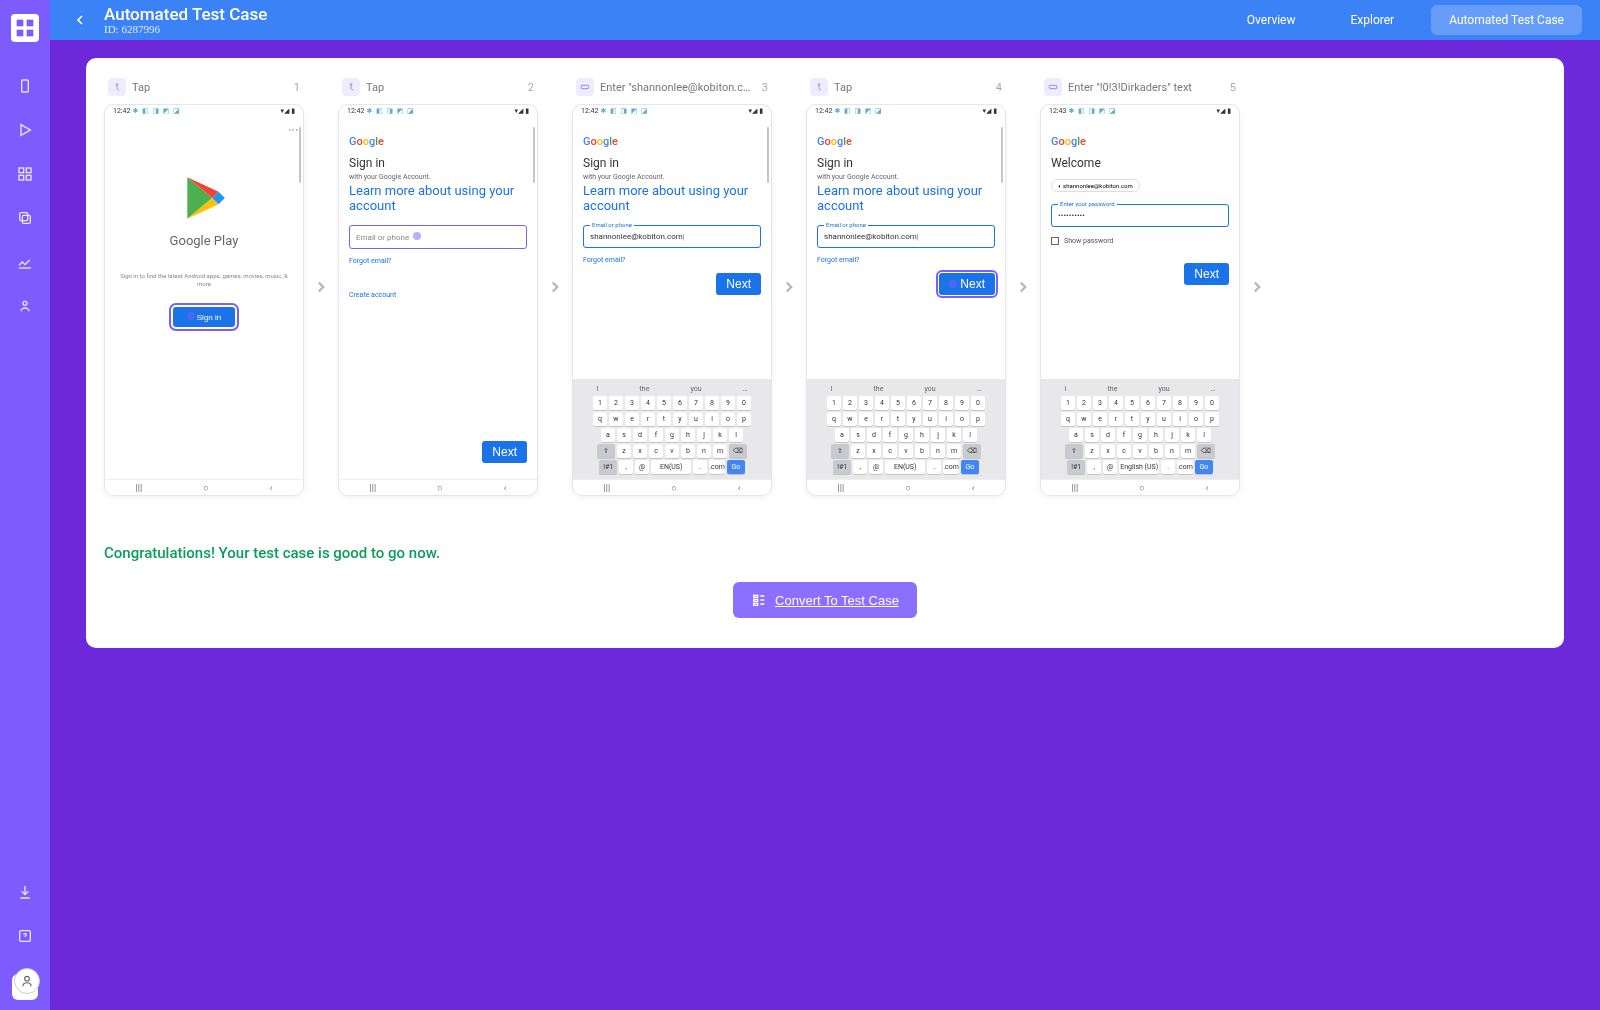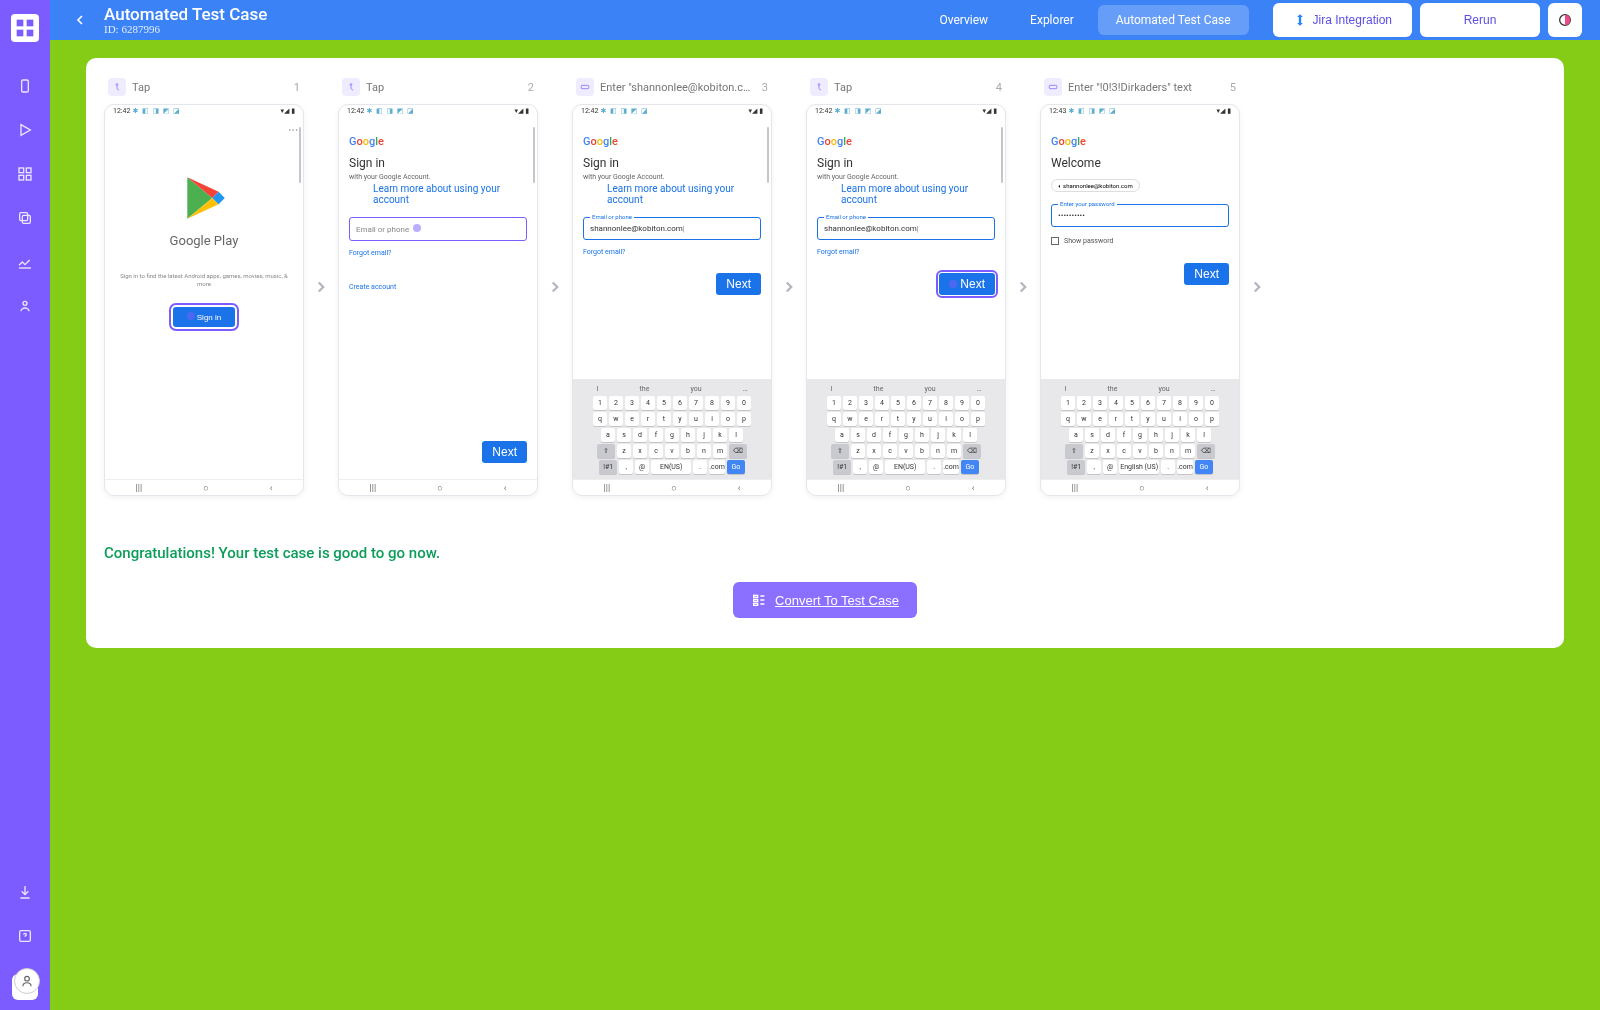--- a/index.html
+++ b/index.html
@@ -12,47 +12,47 @@
 .sidebar-spacer { flex: 1; }
 .sidebar-bottom { display: flex; flex-direction: column; align-items: center; padding-bottom: 10px; }
 .sidebar-avatar { width: 26px; height: 26px; background: #fff; border-radius: 6px; color: #333; font-size: 12px; font-weight: 600; display: flex; align-items: center; justify-content: center; margin-top: 10px; }
 .main { flex: 1; display: flex; flex-direction: column; background: #f5f5f7; }
 .topbar { height: 40px; background: #3b82f6; display: flex; align-items: center; padding: 0 18px; color: #fff; }
 .back-btn { width: 24px; height: 24px; display: flex; align-items: center; justify-content: center; cursor: pointer; margin-right: 12px; }
 .title-block { display: flex; flex-direction: column; line-height: 1.1; }
 .title { font-size: 17px; font-weight: 500; }
 .subtitle { font-size: 11px; opacity: 0.85; font-family: Liberation Serif, serif; }
 .topbar-spacer { flex: 1; }
-.nav-tabs { display: flex; gap: 6px; }
+.nav-tabs { display: flex; gap: 19px; }
 .nav-tab { padding: 8px 18px; font-size: 12px; border-radius: 6px; cursor: pointer; color: #fff; }
 .nav-tab.active { background: rgba(255,255,255,0.22); }
 .topbar-actions { display: flex; gap: 8px; margin-left: 24px; }
 .btn-white { background: #fff; color: #5b4de6; border: none; border-radius: 6px; padding: 0 20px; height: 34px; font-size: 12px; cursor: pointer; display: flex; align-items: center; gap: 6px; min-width: 120px; justify-content: center; }
 .btn-icon-only { min-width: 34px; width: 34px; padding: 0; }
-.content { flex: 1; background: #84cc16; padding: 18px 36px; overflow: auto; }
+.content { flex: 1; background: #6d28d9; padding: 18px 36px; overflow: auto; }
 .canvas { background: #fff; border-radius: 10px; padding: 20px 18px 30px; }
 .steps-row { display: flex; align-items: center; gap: 6px; position: relative; }
 .step { display: flex; flex-direction: column; width: 200px; }
 .step-header { display: flex; align-items: center; gap: 6px; padding: 0 4px; margin-bottom: 8px; font-size: 11px; color: #999; height: 18px; }
 .step-icon { width: 18px; height: 18px; background: #f0ecff; border-radius: 4px; display: flex; align-items: center; justify-content: center; }
 .step-icon svg { width: 10px; height: 10px; }
 .step-label { flex: 1; white-space: nowrap; overflow: hidden; text-overflow: ellipsis; color: #777; }
 .step-num { color: #aaa; font-size: 11px; }
 .step-arrow { color: #b5b5c2; display: flex; align-items: center; justify-content: center; width: 22px; height: 360px; cursor: pointer; }
 .phone { width: 200px; height: 392px; background: #fff; border: 1px solid #e5e5ec; border-radius: 10px; box-shadow: 0 2px 6px rgba(0,0,0,0.05); overflow: hidden; display: flex; flex-direction: column; }
 .phone-status { height: 14px; font-size: 7px; padding: 2px 8px; display: flex; justify-content: space-between; color: #333; }
 .phone-status .left { display: flex; gap: 2px; align-items: flex-start; }
 .phone-status .icons { letter-spacing: 1px; color: #5faed0; }
 .phone-body { flex: 1; position: relative; padding: 6px 10px; font-size: 8px; overflow: hidden; }
 .phone-nav { height: 16px; display: flex; justify-content: space-around; align-items: center; font-size: 9px; color: #666; border-top: 1px solid #eee; }
 .google-logo { font-size: 11px; font-weight: 500; margin-bottom: 8px; margin-top: 10px; }
 .gg1 { color: #4285F4; } .gg2 { color: #EA4335; } .gg3 { color: #FBBC05; } .gg4 { color: #4285F4; } .gg5 { color: #34A853; } .gg6 { color: #EA4335; }
 .signin-h { font-size: 12px; margin-bottom: 3px; color: #333; }
 .signin-sub { font-size: 7px; color: #666; margin-bottom: 2px; }
-.signin-link { font-size: 10px; color: #1a73e8; margin-left: 24px; }
+.signin-link { font-size: 13px; color: #1a73e8; }
 .input-box { border: 1.5px solid #7c5cff; border-radius: 3px; padding: 6px; margin-top: 12px; font-size: 8px; color: #888; position: relative; background: #fff; }
 .input-box.blue { border-color: #1a73e8; }
 .input-box .floating { position: absolute; top: -5px; left: 6px; background: #fff; padding: 0 2px; font-size: 6px; color: #1a73e8; }
 .input-val { color: #333; }
 .forgot { font-size: 7px; color: #1a73e8; margin-top: 8px; }
 .create { font-size: 7px; color: #1a73e8; margin-top: 26px; }
 .next-btn { background: #1a73e8; color: #fff; font-size: 12px; padding: 4px 10px; border-radius: 3px; border: none; position: absolute; right: 10px; }
 .next-btn.highlight { outline: 2px solid #7c5cff; outline-offset: 1px; }
 .play-logo { width: 50px; height: 50px; margin: 48px auto 10px; display: block; }
 .play-title { text-align: center; font-size: 13px; color: #666; margin-bottom: 24px; }
@@ -151,36 +151,20 @@
       <div class="title-block">
         <div class="title">Automated Test Case</div>
         <div class="subtitle">ID: 6287996</div>
       </div>
       <div class="topbar-spacer"></div>
       <div class="nav-tabs">
         <div class="nav-tab">Overview</div>
         <div class="nav-tab">Explorer</div>
         <div class="nav-tab active">Automated Test Case</div>
       </div>
-      <div class="topbar-actions">
-        <button class="btn-white">
-          <svg width="14" height="14" viewBox="0 0 24 24">
-              <path fill="#2684FF" d="M12 2l5 5h-3v5h-4V7H7z"></path>
-              <path fill="#2684FF" d="M12 22l-5-5h3v-5h4v5h3z"></path>
-            </svg>
-          <span>Jira Integration</span>
-        </button>
-        <button class="btn-white">Rerun</button>
-        <button class="btn-white btn-icon-only">
-          <svg width="16" height="16" viewBox="0 0 24 24">
-              <circle cx="12" cy="12" r="8" fill="none" stroke="#333" stroke-width="2"></circle>
-              <path d="M12 4a8 8 0 010 16" fill="#e94b8a"></path>
-            </svg>
-        </button>
-      </div>
     </div>
 
     <div class="content">
       <div class="canvas">
         <div class="steps-row" id="steps-row">
             <div class="step">
               <div class="step-header">
                 <span class="step-icon">
                   <svg viewBox="0 0 24 24" fill="none" stroke="#8b6fff" stroke-width="2">
                     <circle cx="12" cy="6" r="2"></circle>

